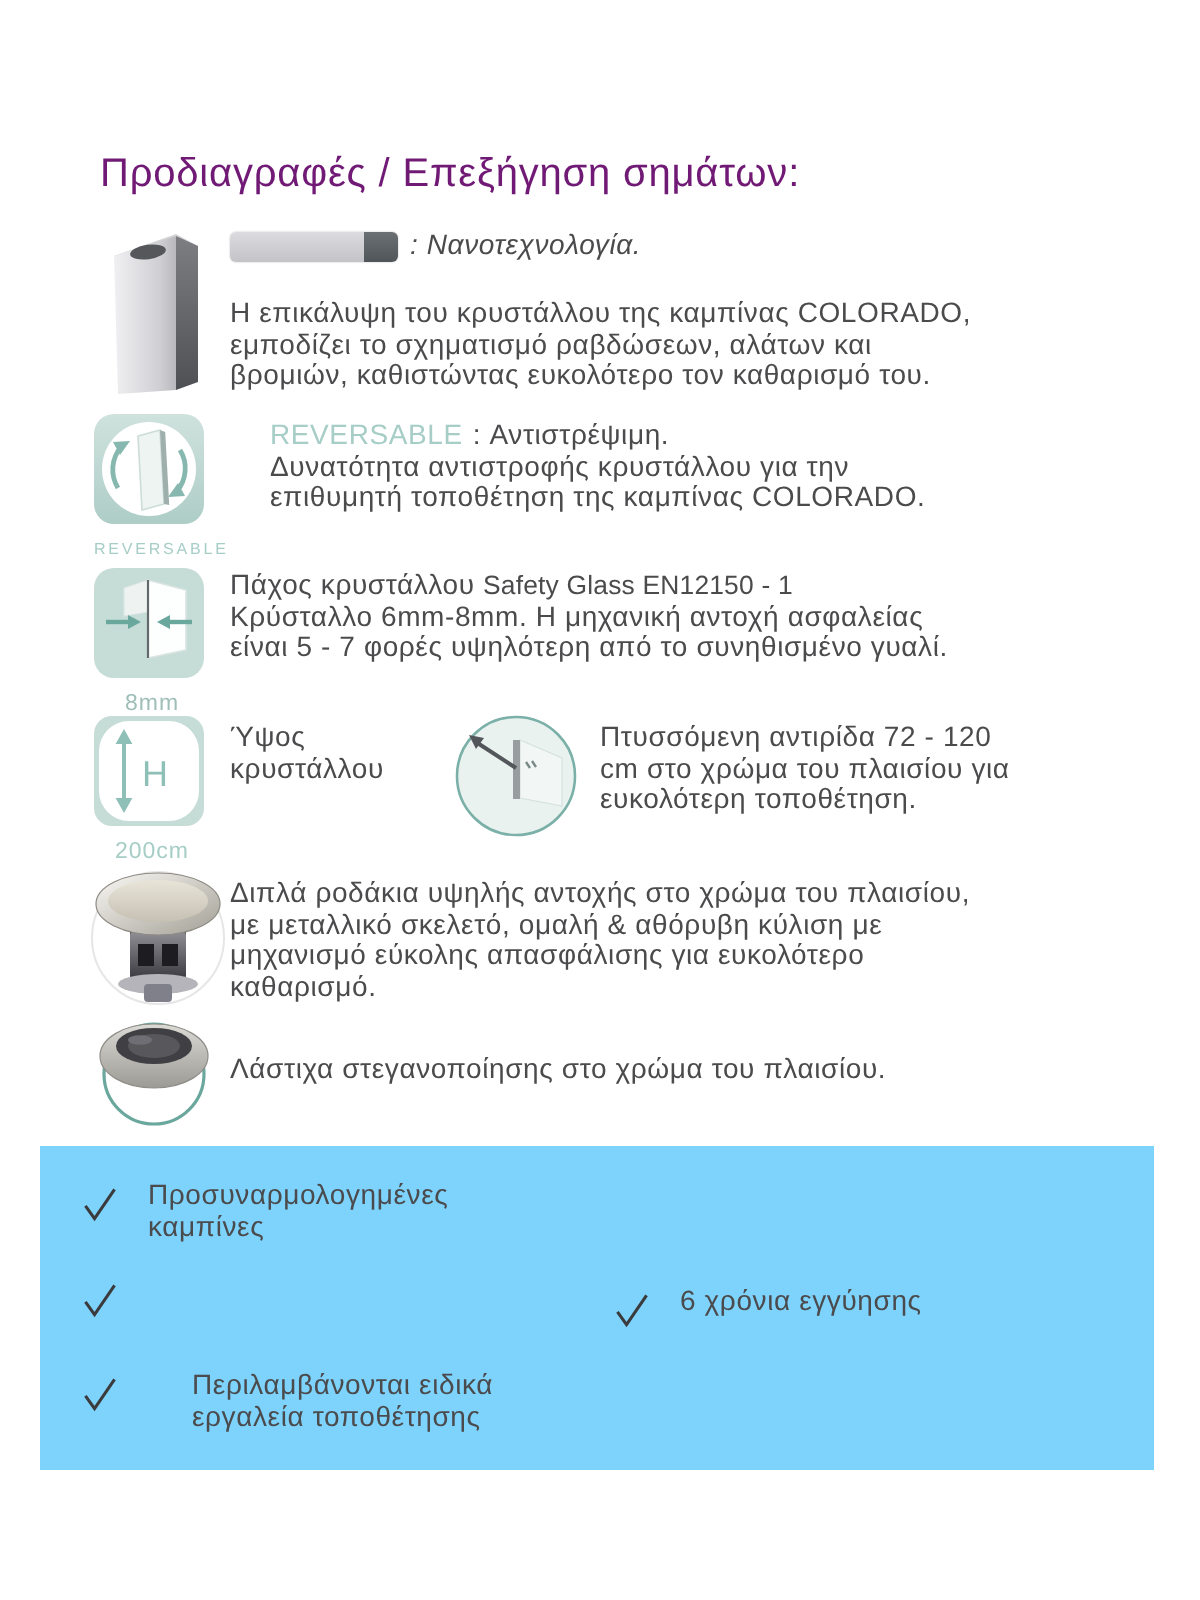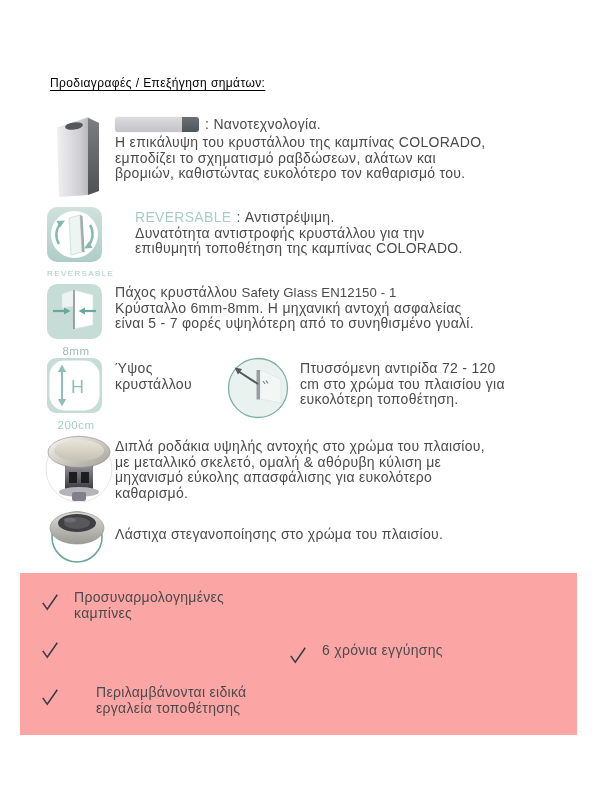--- a/index.html
+++ b/index.html
@@ -4,34 +4,34 @@
 <style>
   html,body { margin:0; padding:0; background:#ffffff; }
   .page {
     position:relative; width:600px; height:800px; margin:0 auto;
     background:#ffffff; overflow:hidden;
     font-family:"Liberation Sans", sans-serif;
     color:#4b4b4d;
   }
   .abs { position:absolute; }
   .title {
-    font-size:12px; letter-spacing:0.4px; color:#000000;
-    text-decoration:underline; text-underline-offset:3px;
+    font-size:20px; letter-spacing:0.4px; color:#701a75;
+    text-underline-offset:3px;
   }
   .txt { font-size:14px; line-height:15.5px; letter-spacing:0.3px; }
-  .firstline { display:flex; align-items:flex-end; height:18px; margin-bottom:3px; }
+  .firstline { display:flex; align-items:center; height:18px; margin-bottom:17px;font-style:italic; }
   .badge { display:inline-flex; width:84px; height:15px; margin-right:6px; border-radius:3px; overflow:hidden; box-shadow:0 0 1px rgba(0,0,0,0.25); }
   .badge .bar { flex:1; background:linear-gradient(to bottom,#dcdcdf,#c3c3c8); }
   .badge .tip { width:17px; background:linear-gradient(to bottom,#6b7074,#50555a); }
   .iconcap { text-align:center; color:#a6cdc6; }
   .cap-rev { font-size:8px; letter-spacing:1.4px; margin-top:3px; }
   .cap-mm  { font-size:11.5px; letter-spacing:0.5px; margin-top:2px; color:#9fbeb8; }
   .teal-word { color:#a6cdc6; margin-right:5px; }
   .bold-std { font-weight:normal; font-size:13.2px; letter-spacing:0.1px; }
-  .panel { position:absolute; left:20px; top:573px; width:557px; height:162px; background:#fca5a5; }
+  .panel { position:absolute; left:20px; top:573px; width:557px; height:162px; background:#7dd3fc; }
   .check-item { position:absolute; display:flex; gap:14px; align-items:flex-start; }
   .check-item .txt { letter-spacing:0.3px; }
   .chk { flex:0 0 auto; margin-top:2px; }
 </style>
 </head>
 <body>
 
 <div class="page">
 
   <div class="abs title" style="left:50px; top:76px;">Προδιαγραφές / Επεξήγηση σημάτων:</div>
@@ -194,21 +194,21 @@
       <svg class="chk" width="20" height="20" viewBox="0 0 22 22">
           <path d="M3 12 L8 19 L19 3" fill="none" stroke="#3b3b3d" stroke-width="1.7"></path>
         </svg>
     </div>
     <div class="check-item" style="left:20px; top:112px;gap:36px;">
       <svg class="chk" width="20" height="20" viewBox="0 0 22 22">
           <path d="M3 12 L8 19 L19 3" fill="none" stroke="#3b3b3d" stroke-width="1.7"></path>
         </svg>
       <div class="txt" style="width:175px;">Περιλαμβάνονται ειδικά εργαλεία τοποθέτησης</div>
     </div>
-    <div class="check-item" style="left:268px; top:70px;">
+    <div class="check-item" style="left:286px; top:70px;">
       <svg class="chk" width="20" height="20" viewBox="0 0 22 22">
           <path d="M3 12 L8 19 L19 3" fill="none" stroke="#3b3b3d" stroke-width="1.7"></path>
         </svg>
       <div class="txt" style="width:160px;">6 χρόνια εγγύησης</div>
     </div>
   </div>
 
 </div>
 
 </body></html>

